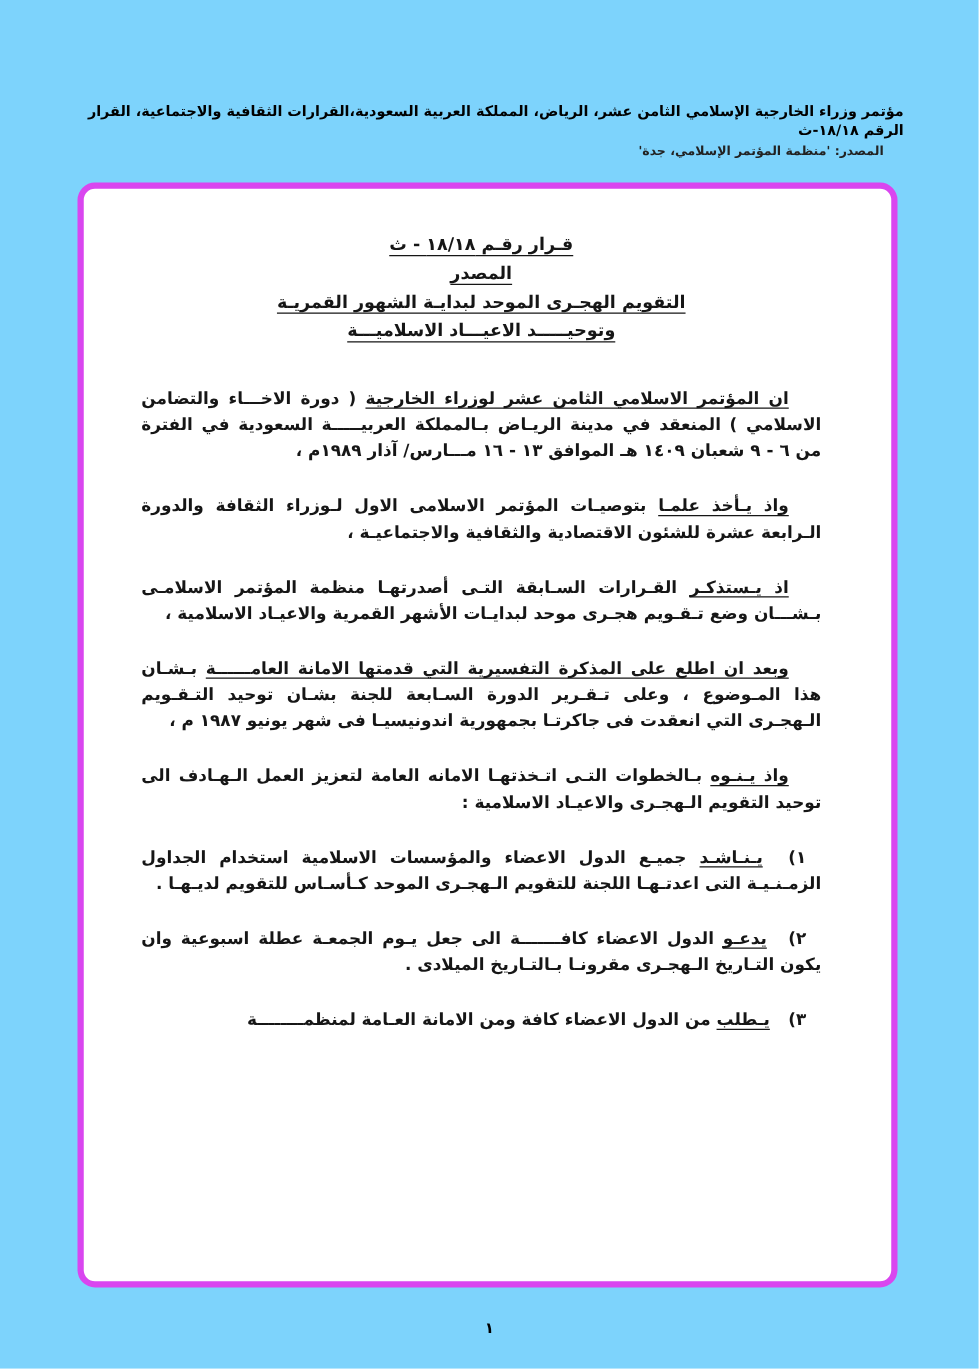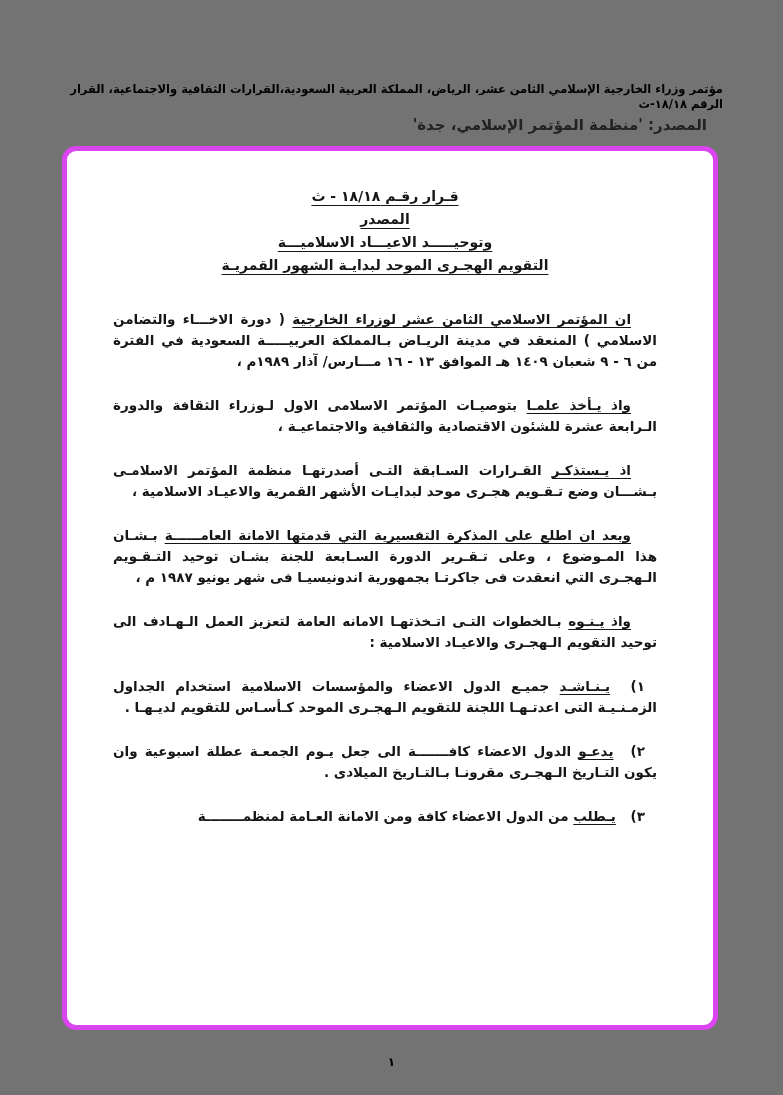--- a/index.html
+++ b/index.html
@@ -10,39 +10,39 @@
   body {
     width: 783px;
     height: 1095px;
     position: relative;
     font-family: "DejaVu Sans", sans-serif;
     color: #111;
   }
   .sheet {
     position: absolute;
     inset: 0;
-    background: #737373;
+    background: #7dd3fc;
   }
   
   .doc-header {
     position: absolute;
     top: 82px;
     right: 60px;
     left: 58px;
     direction: rtl;
     text-align: right;
     color: #000;
   }
   .hdr1 {
     font-size: 11.5px;
     font-weight: bold;
     line-height: 15px;
   }
   .hdr2 {
-    font-size: 15px;
+    font-size: 10px;
     font-weight: bold;
     margin-top: 4px;
     margin-right: 16px;
     color: #222;
   }
   
   .frame {
     position: absolute;
     top: 146px;
     left: 62px;
@@ -111,22 +111,22 @@
     <div class="hdr1">مؤتمر وزراء الخارجية الإسلامي الثامن عشر، الرياض، المملكة العربية السعودية،القرارات الثقافية والاجتماعية، القرار الرقم ١٨/١٨-ث</div>
     <div class="hdr2">المصدر:  'منظمة المؤتمر الإسلامي، جدة'</div>
   </div>
 
   <div class="frame">
     <div class="content" dir="rtl">
 
       <div class="title-block">
         <div class="t-line">قـرار رقـم ١٨/١٨ - ث</div>
         <div class="t-line">المصدر</div>
+        <div class="t-line">التقويم الهجـرى الموحد لبدايـة الشهور القمريـة</div>
         <div class="t-line">وتوحيـــــد الاعيـــاد الاسلاميـــة</div>
-        <div class="t-line">التقويم الهجـرى الموحد لبدايـة الشهور القمريـة</div>
       </div>
 
       <p class="para">
         <span class="lead">ان المؤتمر الاسلامي الثامن عشر لوزراء الخارجية</span>
         <span class="rest">( دورة الاخـــاء والتضامن الاسلامي ) المنعقد في مدينة الريـاض بـالمملكة العربيـــــة السعودية في الفترة من ٦ - ٩ شعبان ١٤٠٩ هـ الموافق ١٣ - ١٦ مـــارس/ آذار ١٩٨٩م ،</span>
       </p>
 
       <p class="para">
         <span class="lead">واذ يـأخذ علمـا</span>
         <span class="rest">بتوصيـات المؤتمر الاسلامى الاول لـوزراء الثقافة والدورة الـرابعة عشرة للشئون الاقتصادية والثقافية والاجتماعيـة ،</span>

